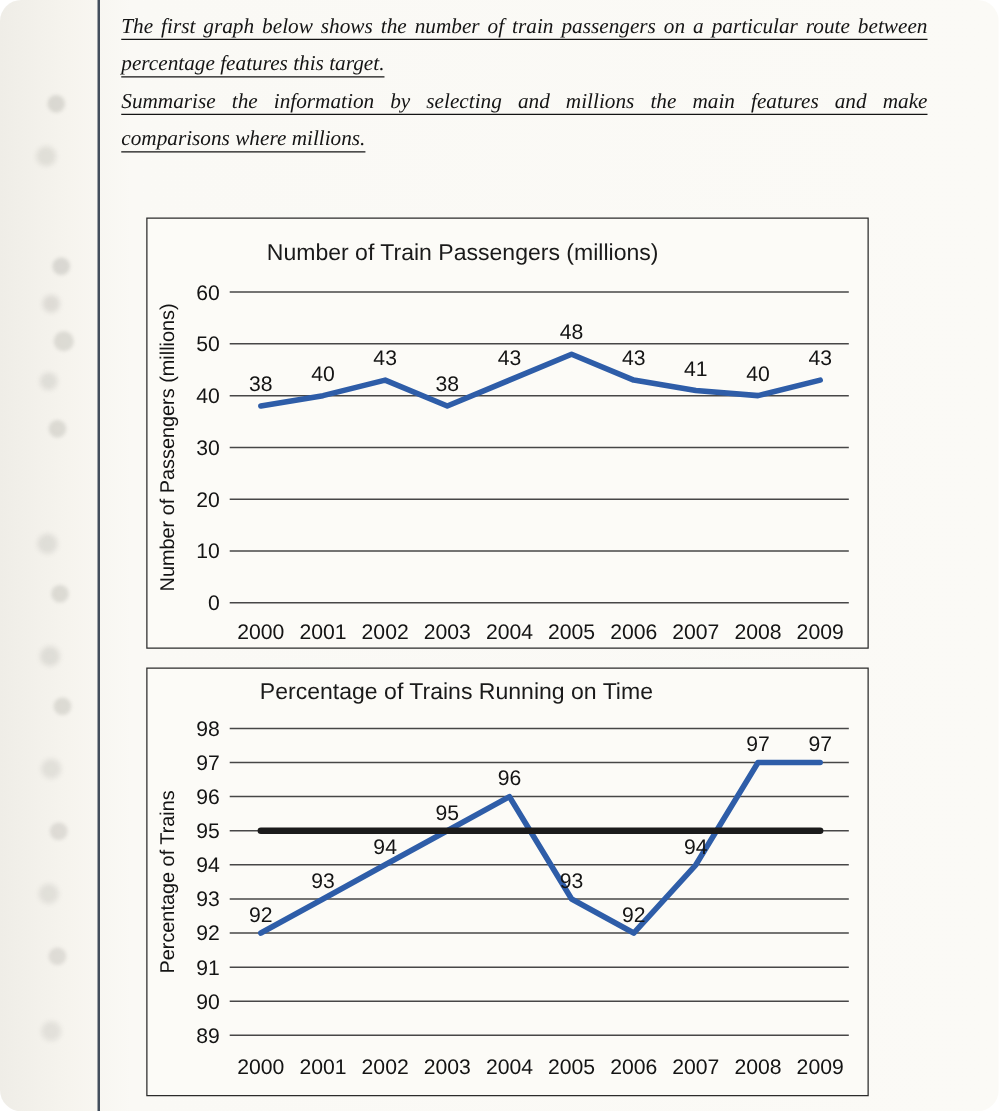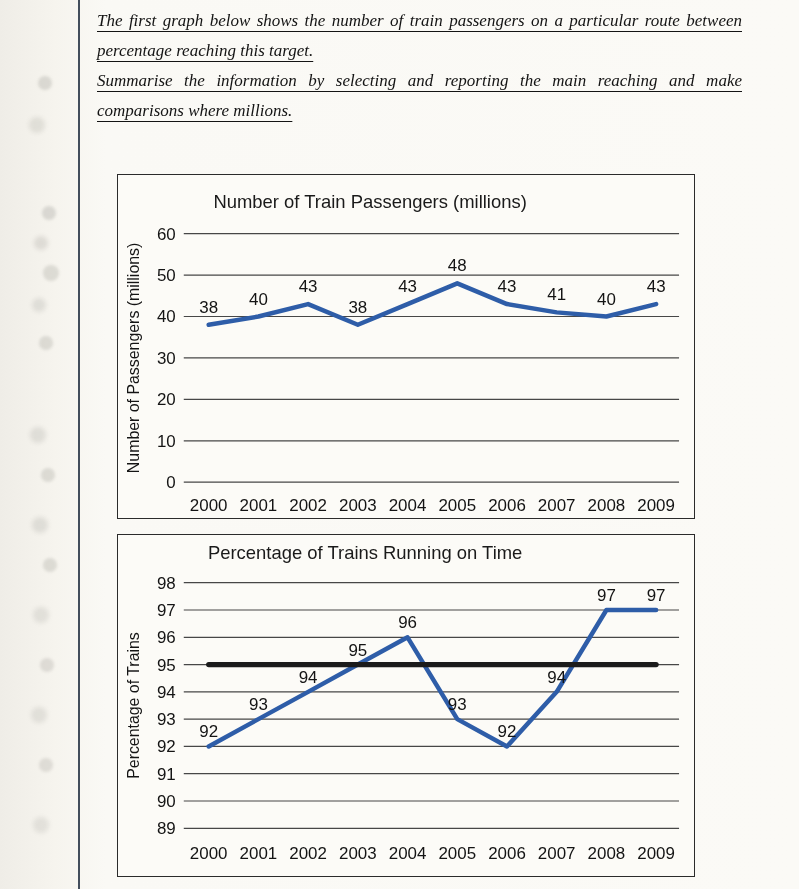--- a/index.html
+++ b/index.html
@@ -1,18 +1,18 @@
 <!DOCTYPE html>
 <html><head>
 <meta charset="utf-8">
 <style>
   html,body{margin:0;padding:0;}
   body{width:799px;height:889px;font-family:"Liberation Sans",sans-serif;}
   .page{position:relative;width:799px;height:889px;overflow:hidden;
-        background:linear-gradient(90deg,#efede7 0px,#f6f4ee 55px,#faf9f5 105px,#fbfaf6 100%);}
+        background:linear-gradient(90deg,#efede7 0px,#f6f4ee 55px,#faf9f5 105px,#fbfaf6 100%);border-radius:17px;}
   .rule{position:absolute;left:78px;top:0;width:2px;height:889px;background:#434e5c;}
   .smudges{position:absolute;left:38px;top:0;width:10px;height:10px;border-radius:50%;
     box-shadow:
       2px 78px 3px 2px rgba(125,122,115,.22),
       -6px 120px 4px 3px rgba(125,122,115,.16),
       6px 208px 3px 2px rgba(120,118,112,.22),
       -2px 238px 4px 2px rgba(120,118,112,.18),
       8px 268px 3px 3px rgba(120,118,112,.20),
       -4px 300px 4px 2px rgba(120,118,112,.16),
       3px 338px 3px 2px rgba(120,118,112,.20),
@@ -42,22 +42,22 @@
 </style>
 </head>
 <body>
 
 <div class="page">
   <div class="smudges"></div>
   <div class="rule"></div>
 
   <div class="prompt">
     <div class="jline full">The first graph below shows the number of train passengers on a particular route between</div>
-    <div class="jline">percentage reaching this target.</div>
-    <div class="jline full">Summarise the information by selecting and reporting the main reaching and make</div>
+    <div class="jline">percentage features this target.</div>
+    <div class="jline full">Summarise the information by selecting and millions the main features and make</div>
     <div class="jline">comparisons where millions.</div>
   </div>
 
   <div class="chart-box" id="chart-box-0">
     <svg id="chart-svg-0" preserveAspectRatio="none" viewBox="0 0 578 345">
         <line x1="66" y1="309" x2="563" y2="309" stroke="#474747" stroke-width="1.2"></line>
         <text x="58" y="315" text-anchor="end" class="tick">0</text>
         <line x1="66" y1="267.3333333333333" x2="563" y2="267.3333333333333" stroke="#474747" stroke-width="1.2"></line>
         <text x="58" y="273.3333333333333" text-anchor="end" class="tick">10</text>
         <line x1="66" y1="225.66666666666669" x2="563" y2="225.66666666666669" stroke="#474747" stroke-width="1.2"></line>

